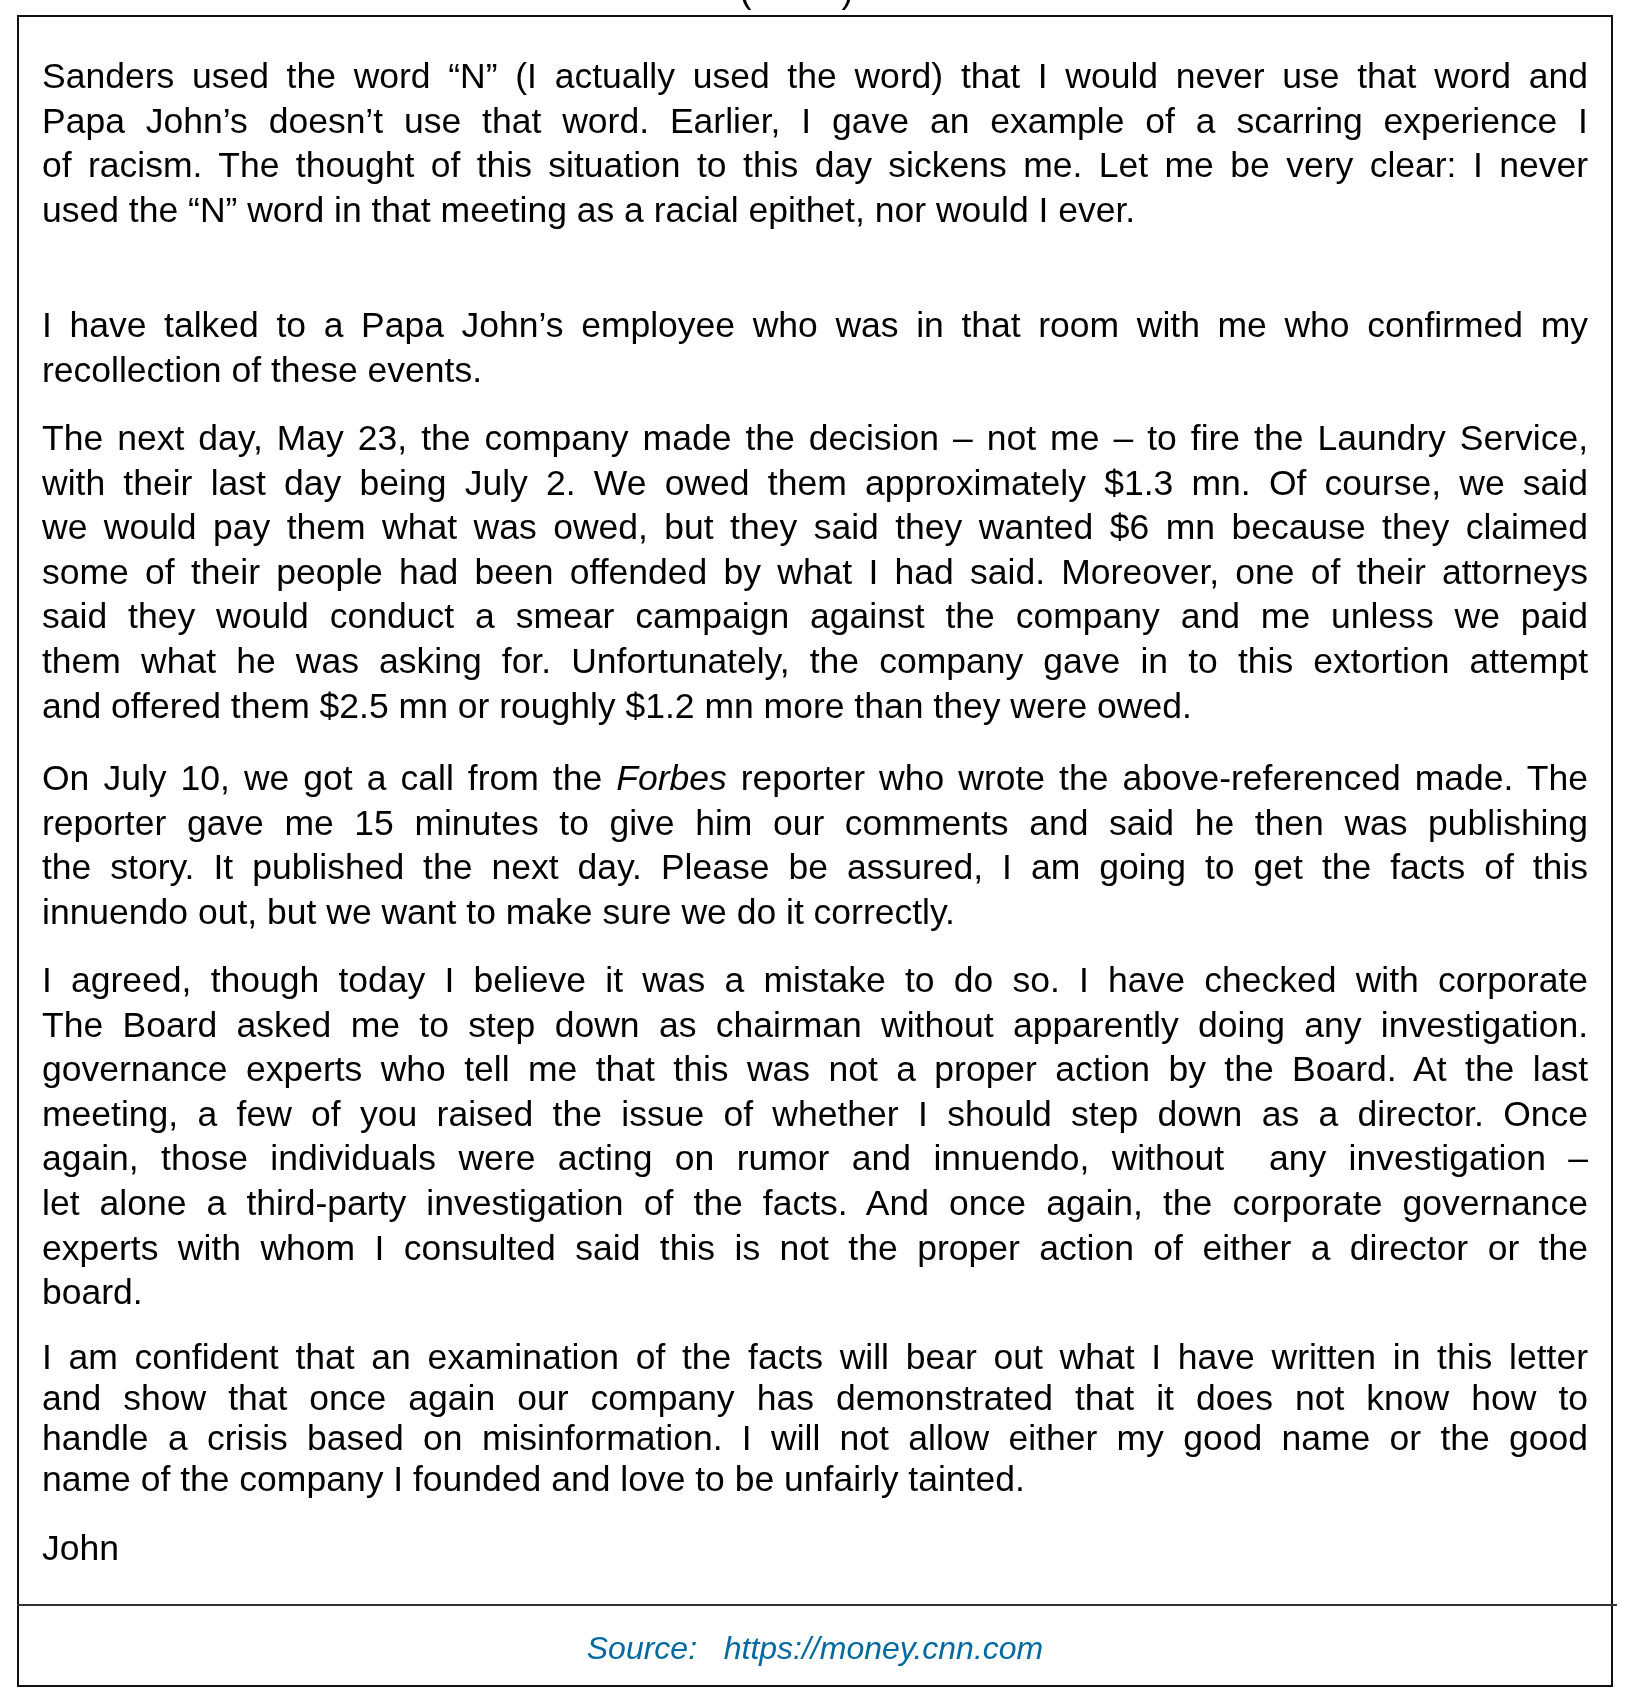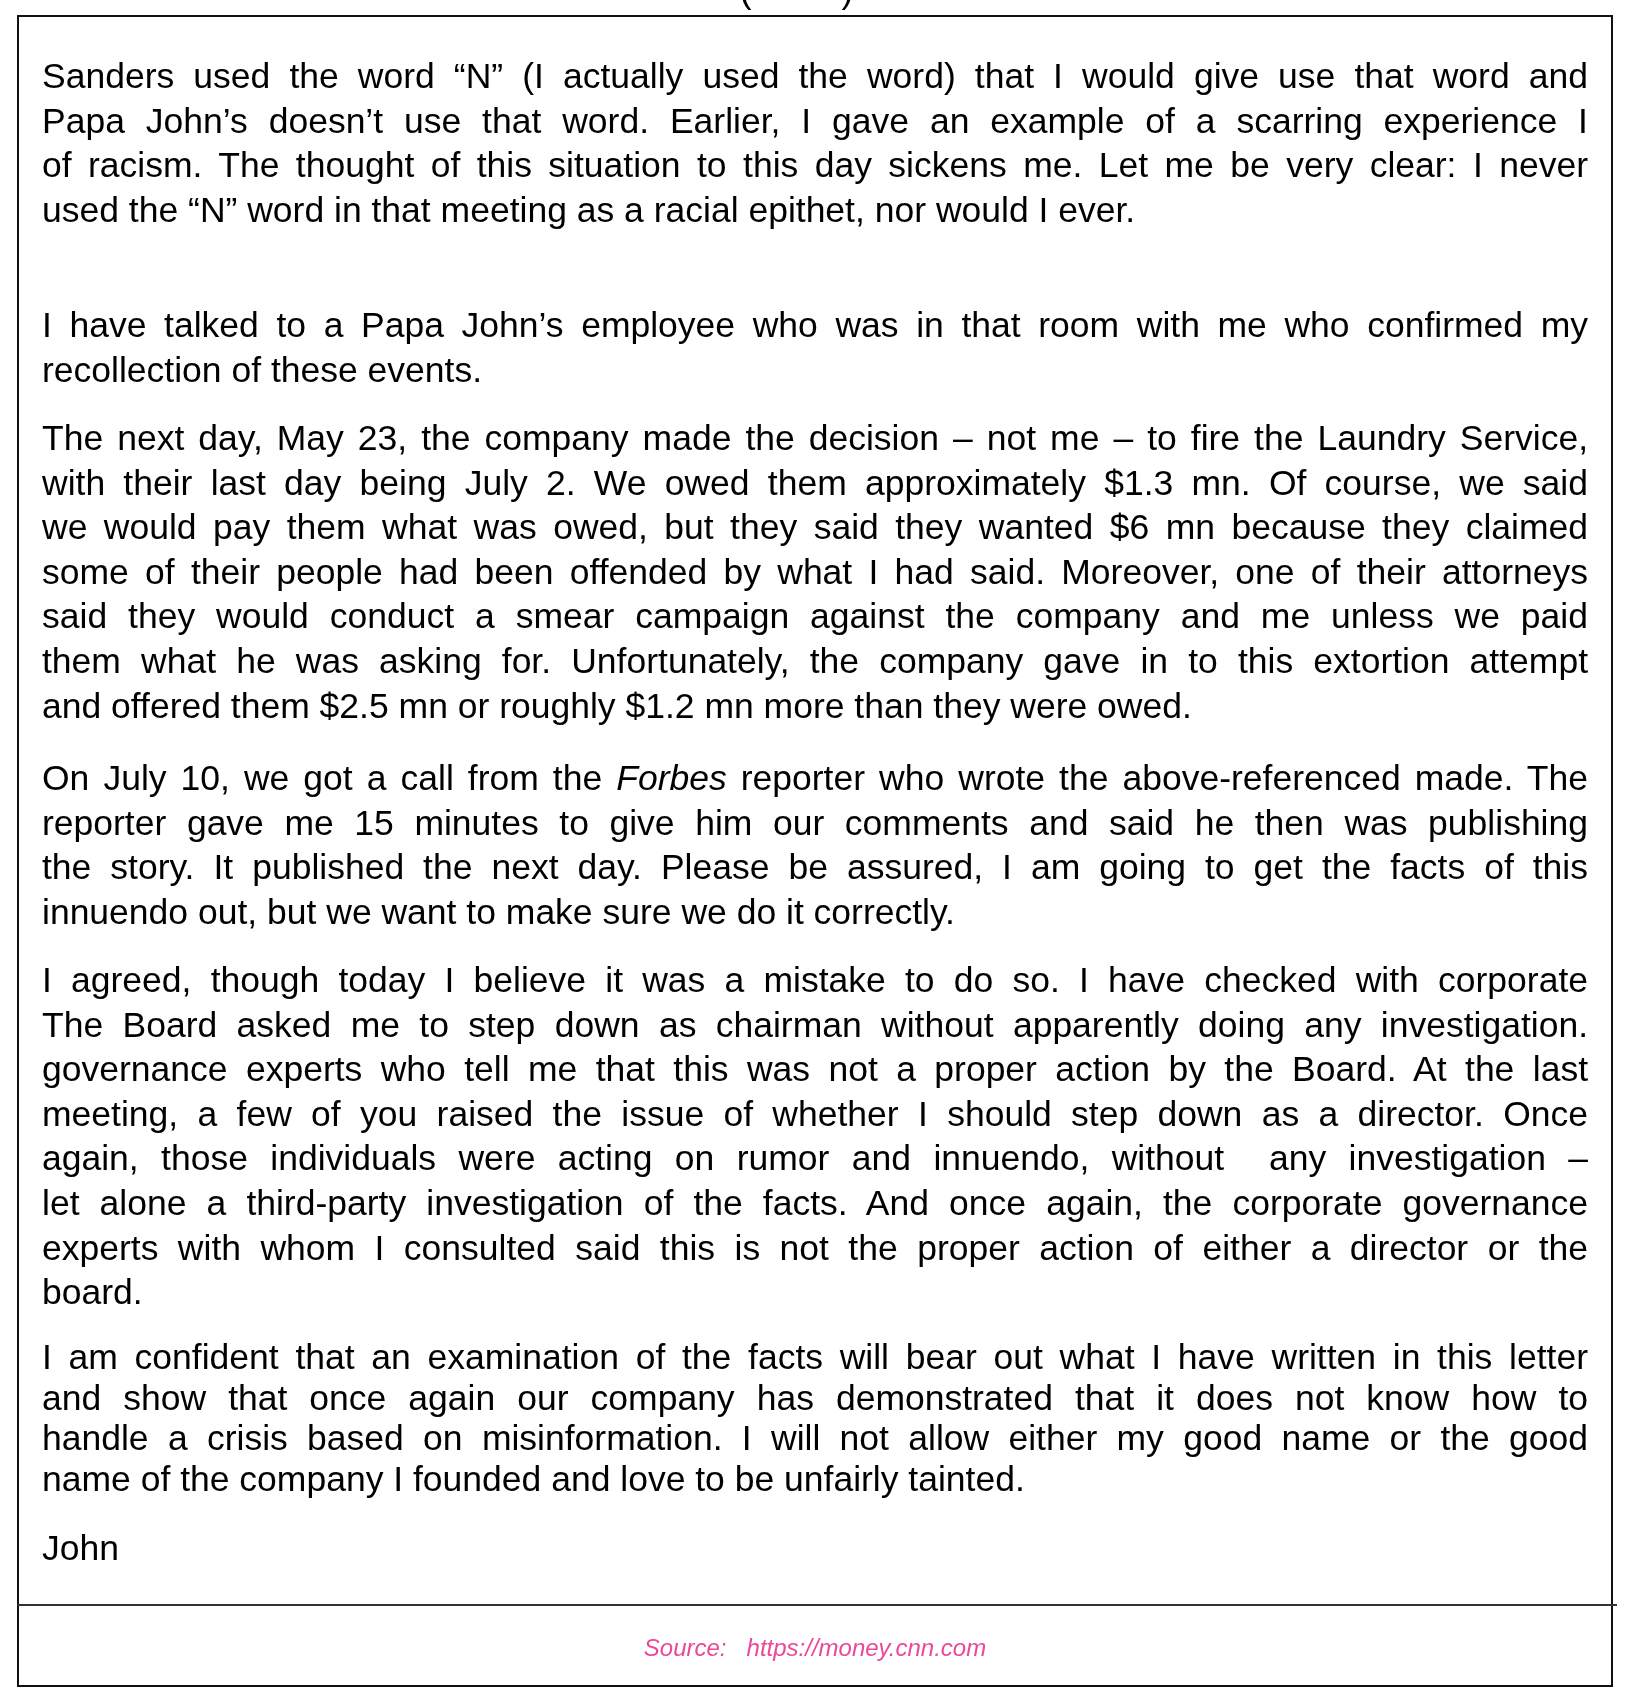--- a/index.html
+++ b/index.html
@@ -58,24 +58,24 @@
       top: 1589px;
       bottom: 0;
     }
     .source-line {
       position: absolute;
       left: 0;
       right: 0;
       top: 22px;
       text-align: center;
       font-style: italic;
-      font-size: 24px;
+      font-size: 32px;
       line-height: 40px;
       white-space: pre;
-      color: #ec4899;
+      color: #0369a1;
     }
     .para {
       position: absolute;
       left: 23px;          
       width: 1546px;       
       font-size: 35.5px;
     }
     .line {
       display: block;
       height: 44.6px;
@@ -99,21 +99,21 @@
   </style>
 </head>
 <body>
 
 <div class="clipped-heading">(   )</div>
 
 <div class="letter-box">
   <div class="body-area">
 
     <div class="para" style="top: 37px;">
-      <span class="line">Sanders used the word “N” (I actually used the word) that I would give use that word and</span>
+      <span class="line">Sanders used the word “N” (I actually used the word) that I would never use that word and</span>
       <span class="line">Papa John’s doesn’t use that word. Earlier, I gave an example of a scarring experience I</span>
       <span class="line">of racism. The thought of this situation to this day sickens me. Let me be very clear: I never</span>
       <span class="line last">used the “N” word in that meeting as a racial epithet, nor would I ever.</span>
     </div>
 
     <div class="para" style="top: 286px;">
       <span class="line">I have talked to a Papa John’s employee who was in that room with me who confirmed my</span>
       <span class="line last">recollection of these events.</span>
     </div>
 

